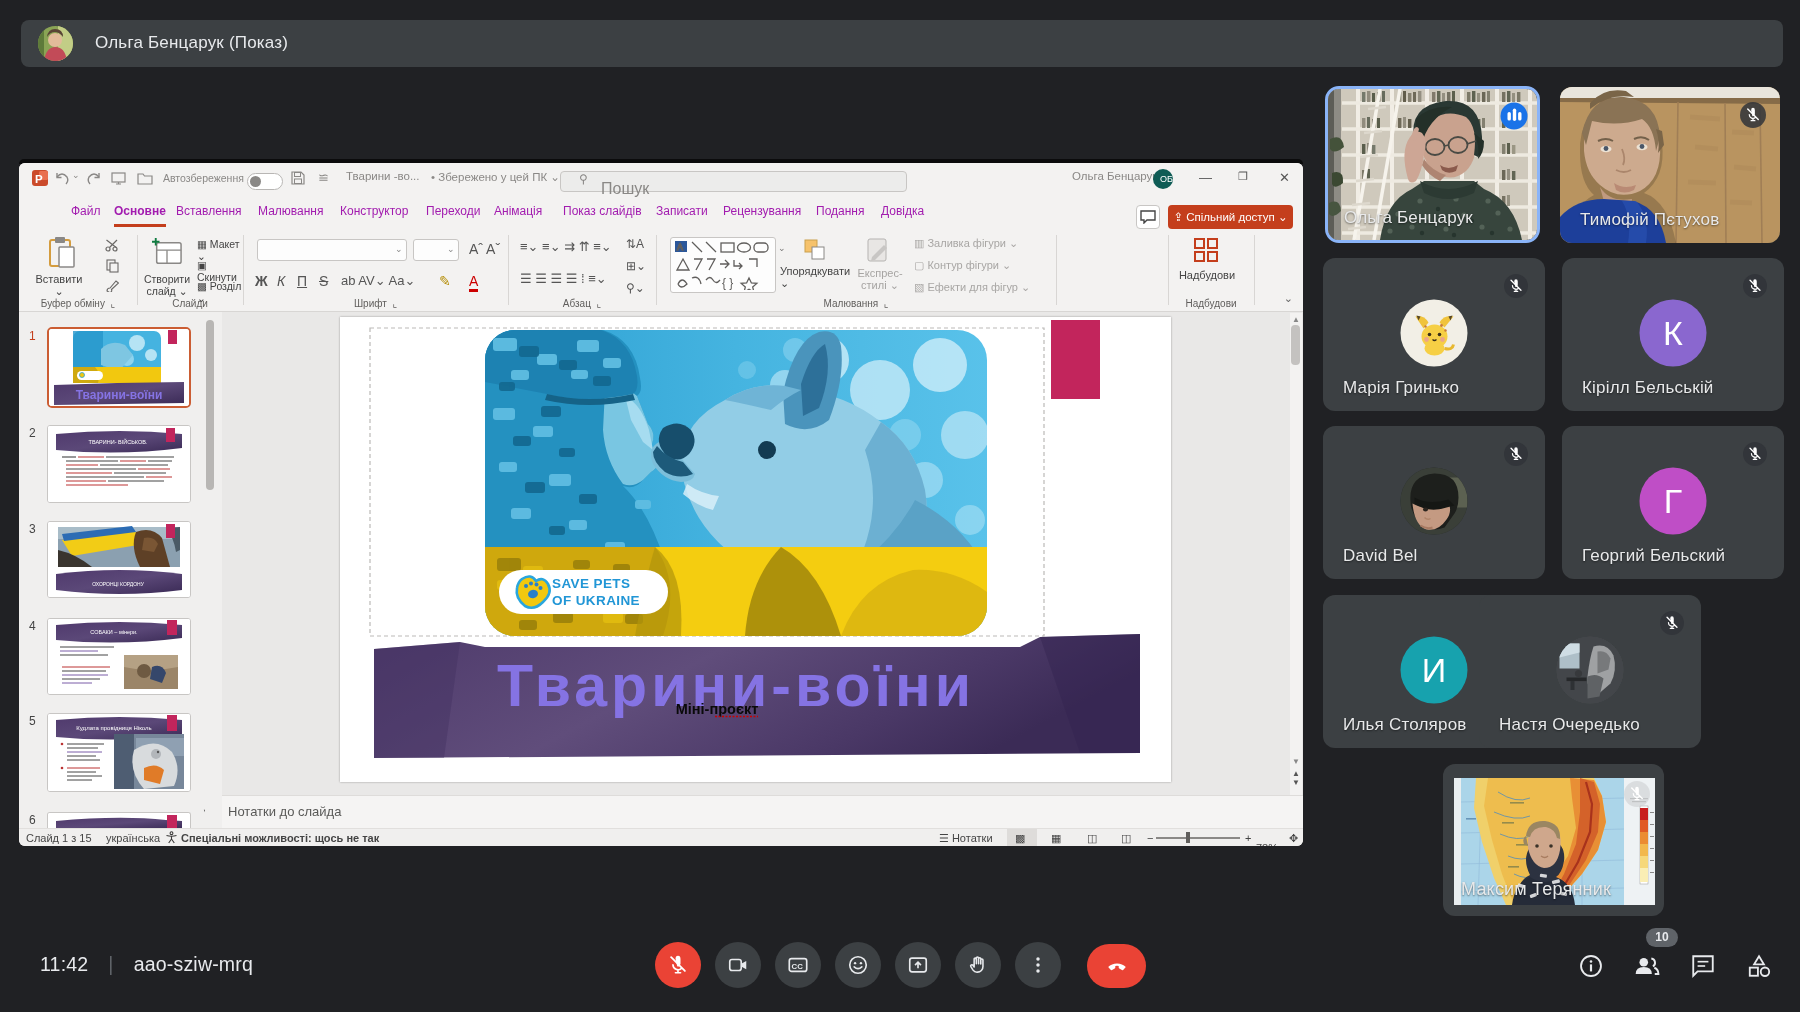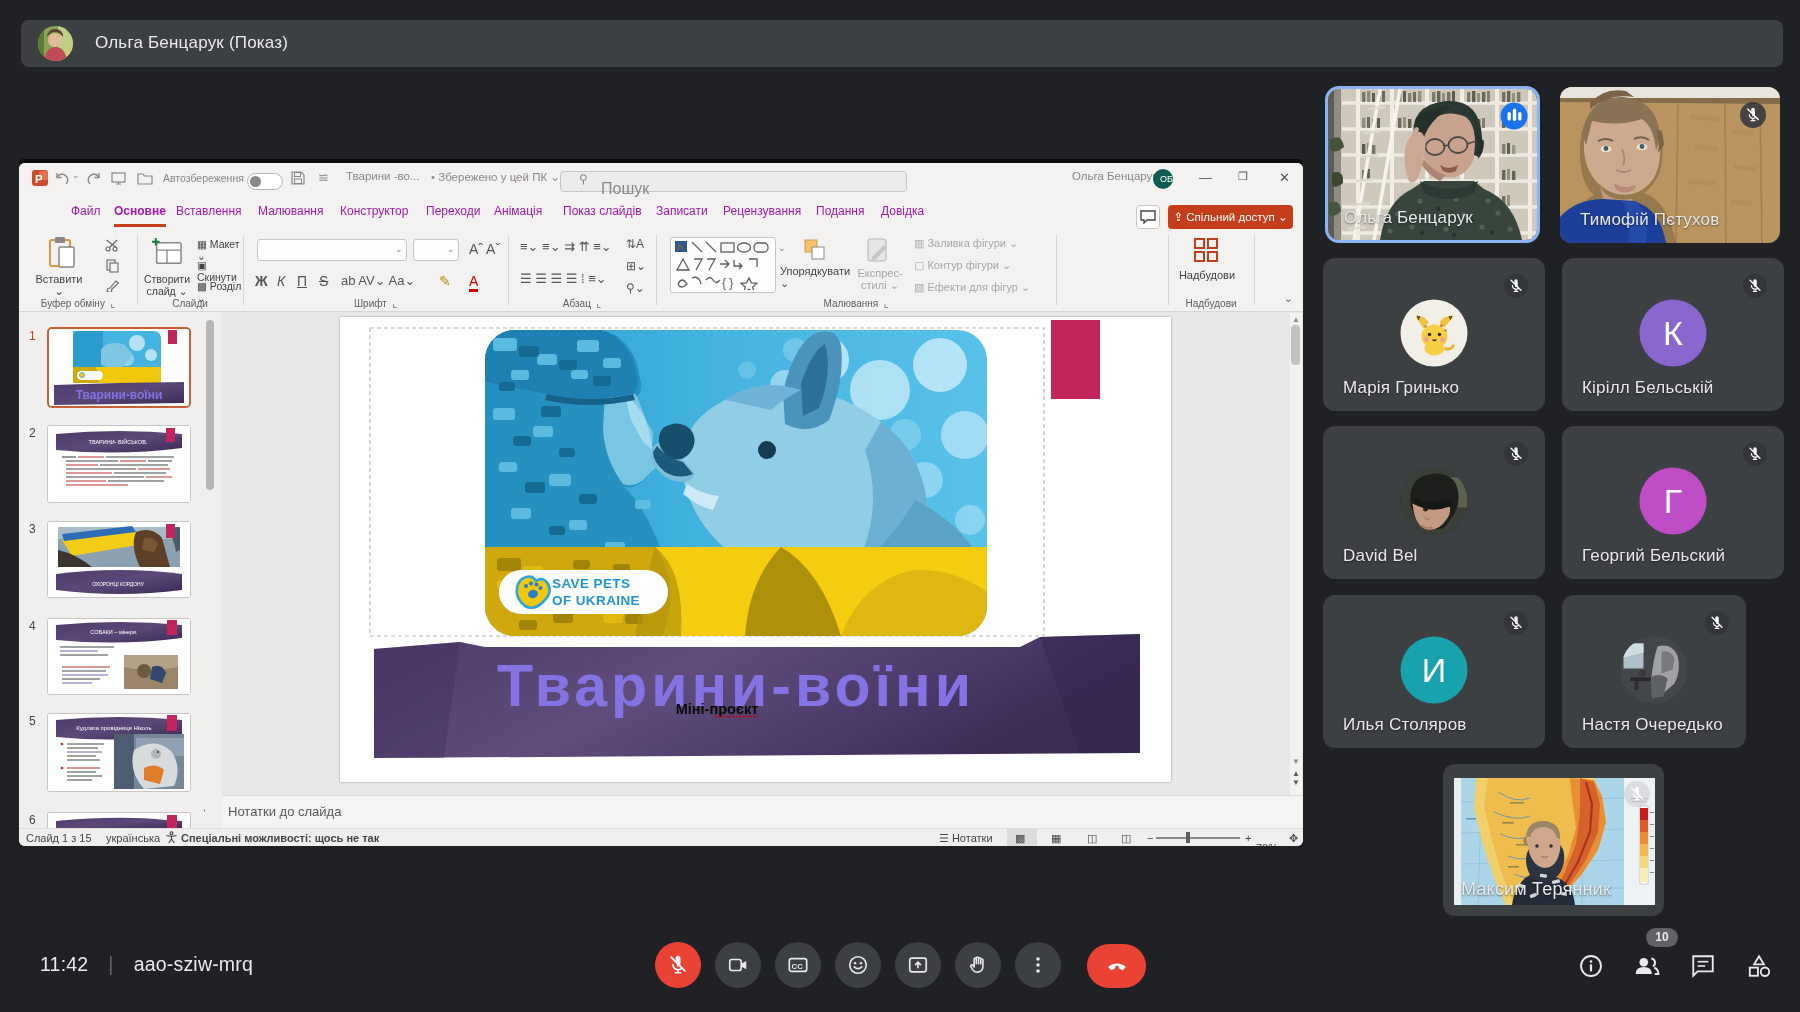--- a/index.html
+++ b/index.html
@@ -864,21 +864,21 @@
   <div class="tile" style="left:1323px;top:595px;width:222px;height:153px">
     <div class="avc" style="background:#17a2ae">И</div>
     <div class="micmute">
       <svg width="17" height="17">
         <use href="#micoff" width="17" height="17"></use>
       </svg>
     </div>
     <div class="tname">Илья Столяров</div>
   </div>
 
-  <div class="tile" style="left:1562px;top:595px;width:184px;height:153px">
+  <div class="tile" style="left:1479px;top:595px;width:222px;height:153px">
     <div class="avc" style="background:#4a4d50;overflow:hidden">
       <svg width="67" height="67" viewBox="0 0 67 67">
         <rect width="67" height="67" fill="#43464a"></rect>
         <rect x="3" y="7" width="20" height="25" fill="#aebfc8"></rect>
         <path d="M3 7 h20 v9 l-20 5Z" fill="#cfdde4"></path>
         <path d="M37 10 q14 -4 20 9 q4 15 -3 28 l-15 13 q-9 -6 -8 -20 q2 -18 6 -30Z" fill="#9fa1a3"></path>
         <path d="M41 15 q9 -2 13 7 l-2 11 -11 4Z" fill="#77797b"></path>
         <path d="M31 40 q9 -4 16 2 l-4 18 -12 2Z" fill="#5f6265"></path>
         <rect x="10" y="41" width="20" height="3.6" fill="#26282a"></rect>
         <path d="M14 44.6 h4 v9 h-4Z" fill="#2e3134"></path>

